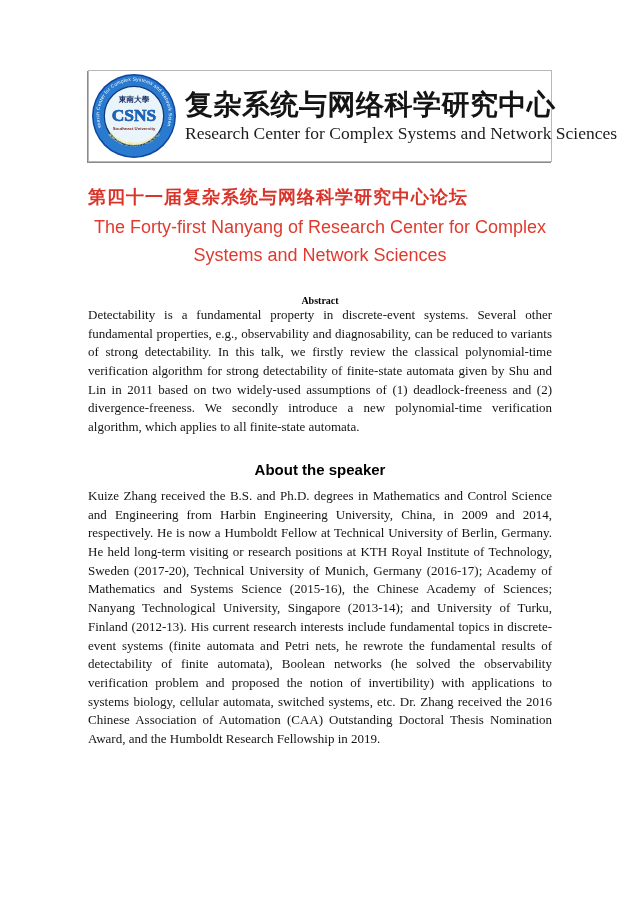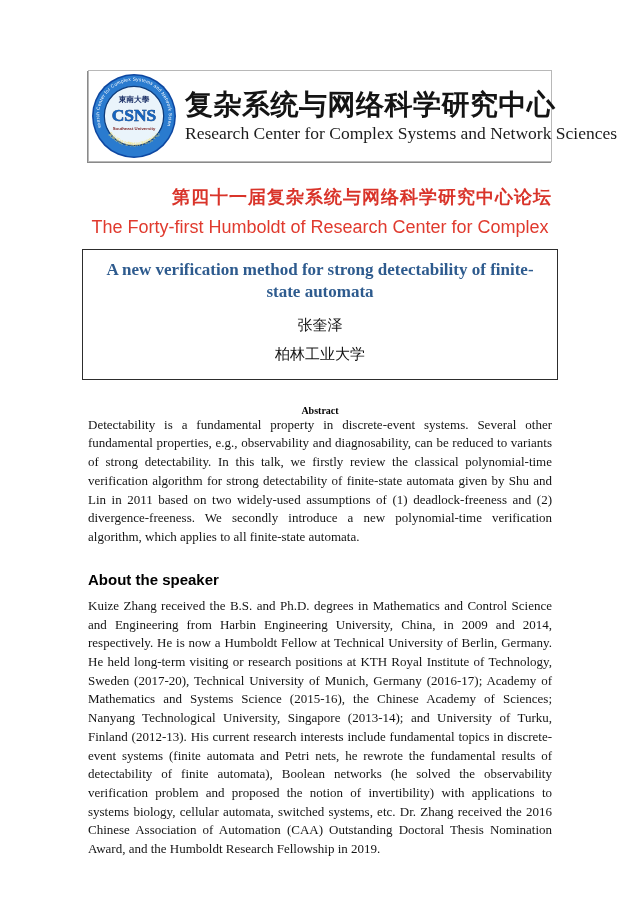--- a/index.html
+++ b/index.html
@@ -27,21 +27,21 @@
     font-weight:700; font-size:28px; letter-spacing:0.5px; color:#141414;
     line-height:1.2; white-space:nowrap;
   }
   .logo-title-en {
     font-family:"Liberation Serif", serif;
     font-size:17.5px; color:#1c1c1c; margin-top:2px; white-space:nowrap;
   }
 
   
   .workshop-zh {
-    margin-top:23px; text-align:right;
+    margin-top:23px; text-align:left;
     font-family:"Liberation Serif", serif;
     font-weight:700; font-size:18px; letter-spacing:1px;
     color:#d9342a;
   }
   .workshop-en {
     margin-top:5px; text-align:center;
     font-family:"Liberation Sans", sans-serif;
     font-size:18px; line-height:1.55; color:#e03a2e;
   }
 
@@ -60,21 +60,21 @@
   .talk-speaker { margin-top:12px; font-size:15px; color:#111; }
   .talk-affiliation { margin-top:10px; font-size:15px; color:#111; }
 
   
   .section-heading-serif {
     margin-top:25px; text-align:center;
     font-family:"Liberation Serif", serif;
     font-weight:700; font-size:10px; color:#000;
   }
   .section-heading-sans {
-    margin-top:24px; 
+    margin-top:24px; text-align:center;
     font-family:"Liberation Sans", sans-serif;
     font-weight:700; font-size:15px; color:#000;
   }
   .body-para {
     font-family:"Liberation Serif", serif;
     font-size:13px; line-height:1.44;
     text-align:justify; color:#141414;
   }
   .bio-para { margin-top:9px; }
 </style>
@@ -104,28 +104,24 @@
         <text x="42" y="56" text-anchor="middle" font-family="Liberation Sans, sans-serif" font-size="4.2" font-weight="bold" fill="#7a1f1f">Southeast University</text>
       </svg>
       <div class="logo-text">
         <div class="logo-title-zh">复杂系统与网络科学研究中心</div>
         <div class="logo-title-en">Research Center for Complex Systems and Network Sciences</div>
       </div>
     </div>
 
     <div class="workshop-zh" style="color: rgb(217, 52, 42);">第四十一届复杂系统与网络科学研究中心论坛</div>
     <div class="workshop-en" style="color: rgb(224, 58, 46);">
-      <div>The Forty-first Humboldt of Research Center for Complex</div>
+      <div>The Forty-first Nanyang of Research Center for Complex</div>
+      <div>Systems and Network Sciences</div>
     </div>
 
-    <div class="talk-box">
-      <div class="talk-title" style="color: rgb(46, 91, 142);">A new verification method for strong detectability of finite-state automata</div>
-      <div class="talk-speaker">张奎泽</div>
-      <div class="talk-affiliation">柏林工业大学</div>
-    </div>
 
     <div class="section-heading-serif">Abstract</div>
     <p class="body-para">Detectability is a fundamental property in discrete-event systems. Several other fundamental properties, e.g., observability and diagnosability, can be reduced to variants of strong detectability. In this talk, we firstly review the classical polynomial-time verification algorithm for strong detectability of finite-state automata given by Shu and Lin in 2011 based on two widely-used assumptions of (1) deadlock-freeness and (2) divergence-freeness. We secondly introduce a new polynomial-time verification algorithm, which applies to all finite-state automata.</p>
 
     <div class="section-heading-sans">About the speaker</div>
     <p class="body-para bio-para">Kuize Zhang received the B.S. and Ph.D. degrees in Mathematics and Control Science and Engineering from Harbin Engineering University, China, in 2009 and 2014, respectively. He is now a Humboldt Fellow at Technical University of Berlin, Germany. He held long-term visiting or research positions at KTH Royal Institute of Technology, Sweden (2017-20), Technical University of Munich, Germany (2016-17); Academy of Mathematics and Systems Science (2015-16), the Chinese Academy of Sciences; Nanyang Technological University, Singapore (2013-14); and University of Turku, Finland (2012-13). His current research interests include fundamental topics in discrete-event systems (finite automata and Petri nets, he rewrote the fundamental results of detectability of finite automata), Boolean networks (he solved the observability verification problem and proposed the notion of invertibility) with applications to systems biology, cellular automata, switched systems, etc. Dr. Zhang received the 2016 Chinese Association of Automation (CAA) Outstanding Doctoral Thesis Nomination Award, and the Humboldt Research Fellowship in 2019.</p>
 
   </div>
 </div>
 

